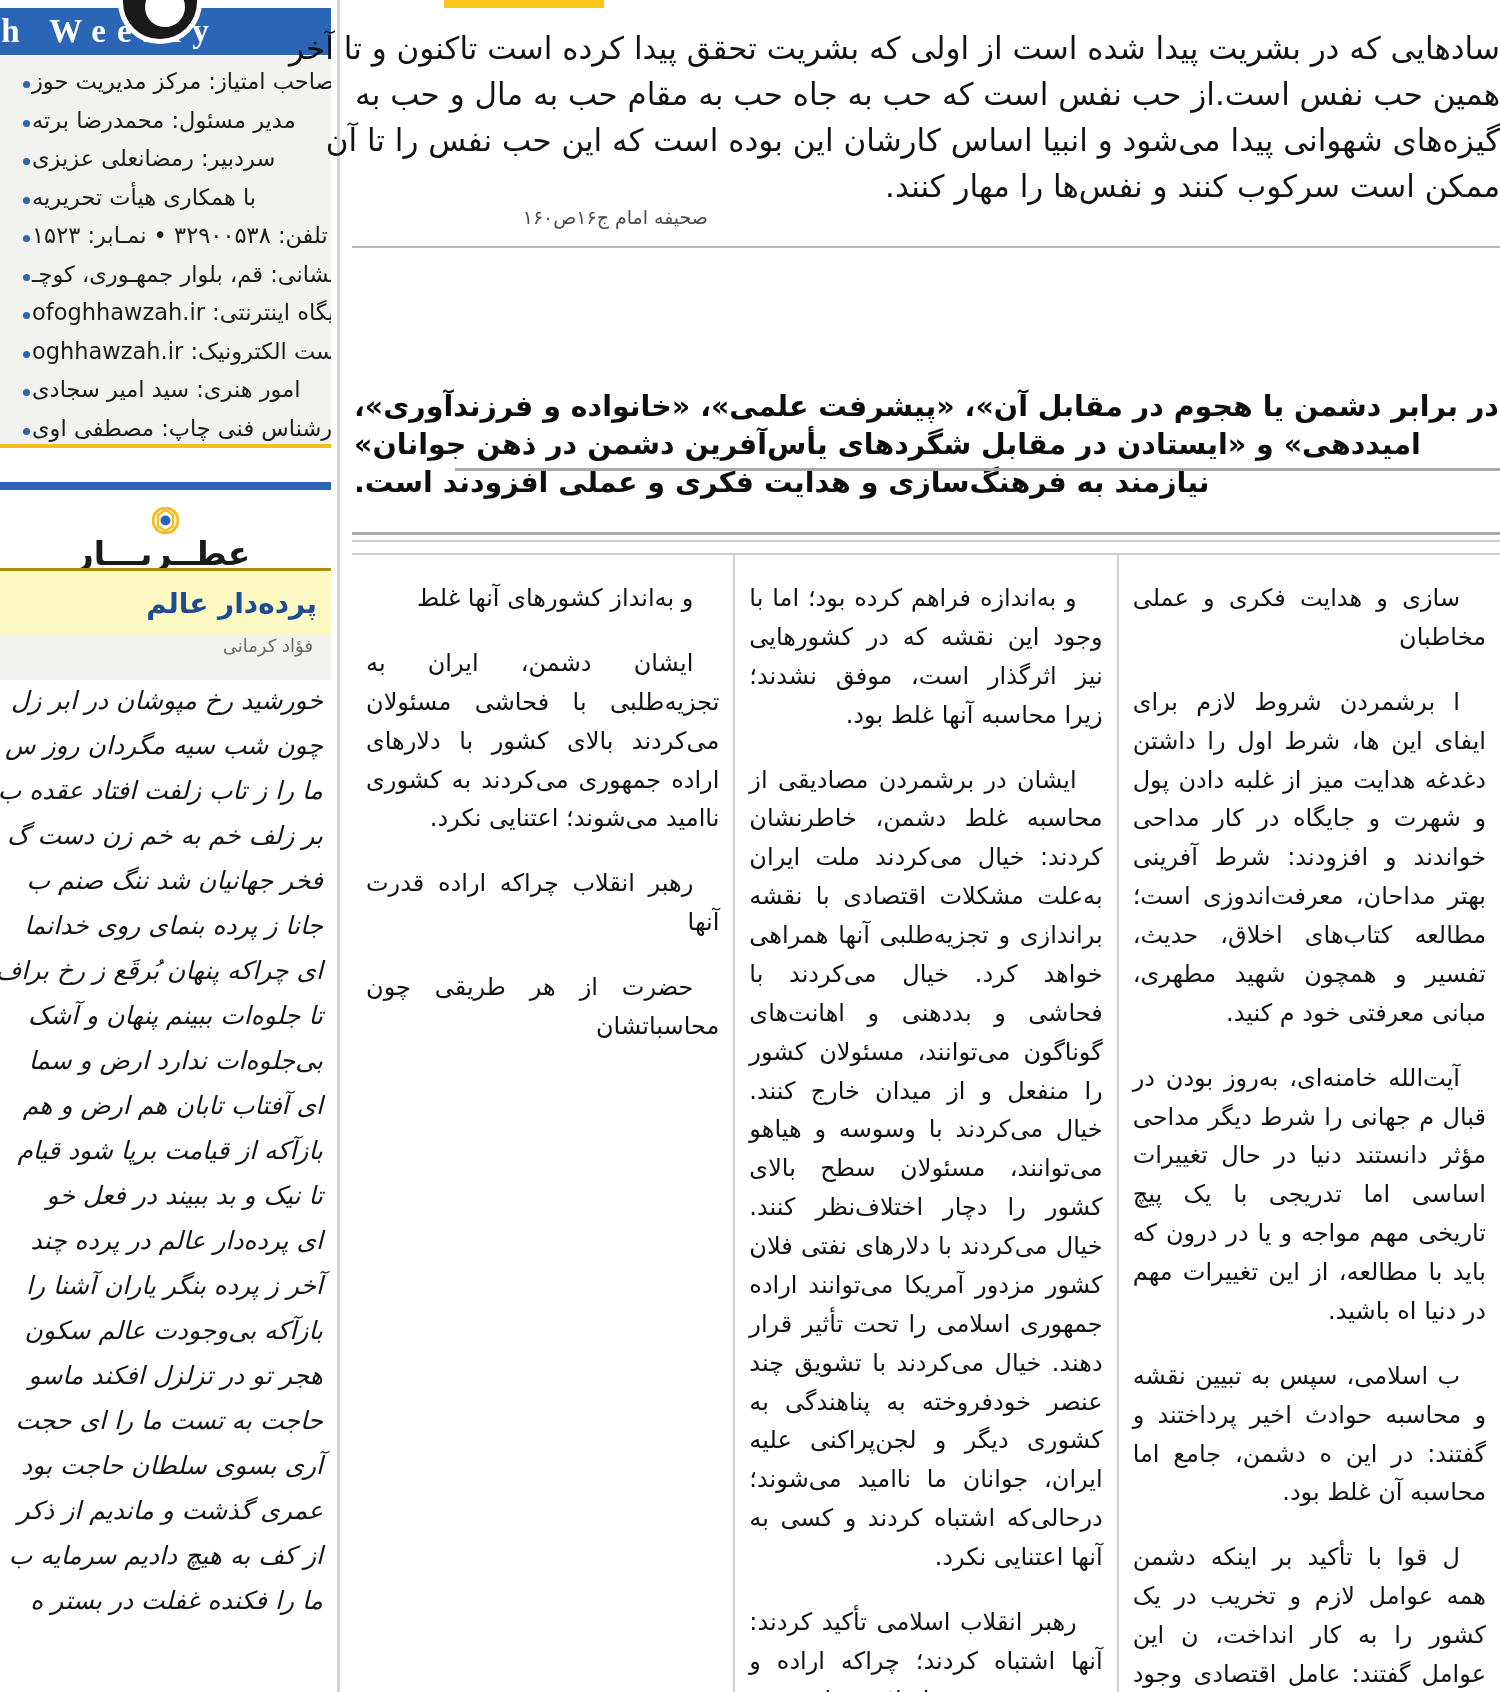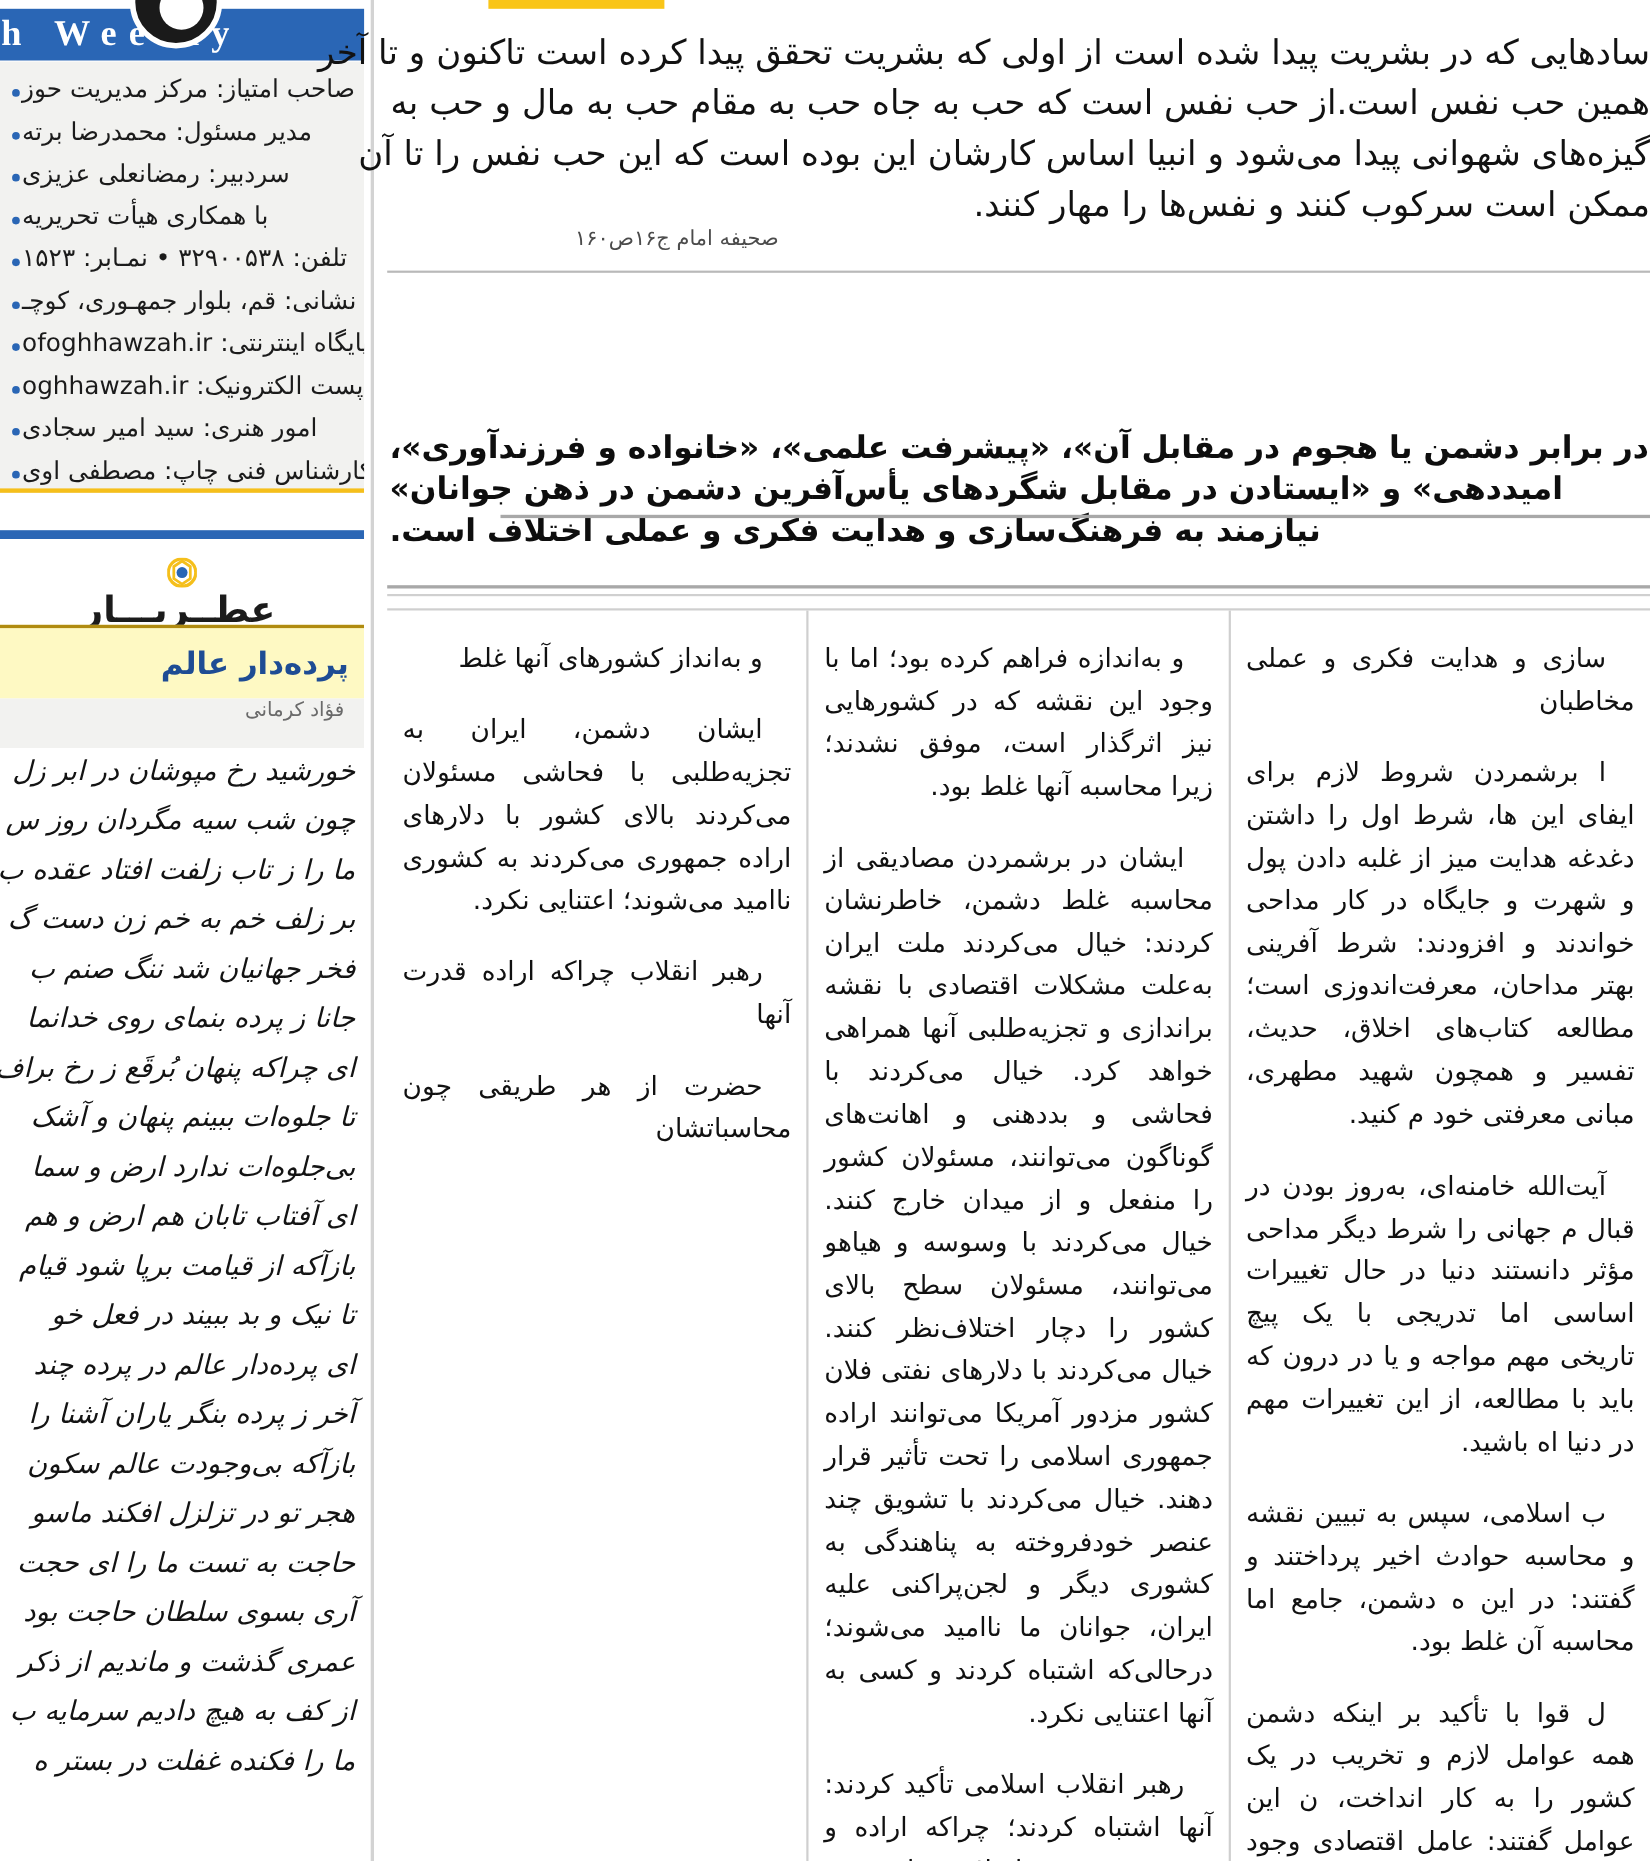--- a/index.html
+++ b/index.html
@@ -64,21 +64,21 @@
     direction: ltr;
     white-space: nowrap;
   }
 
   #colophon {
     position: absolute;
     top: 56px; left: 0;
     width: 331px; height: 392px;
     background: #f2f2f0;
     border-bottom: 4px solid #f5bf1b;
-    padding: 14px 6px 8px 4px;
+    padding: 14px 6px 8px 16px;
   }
   .colo-line {
     display: flex;
     flex-direction: row-reverse;
     align-items: flex-start;
     justify-content: flex-start;
     white-space: nowrap;
     font-size: 22.5px;
     line-height: 1.0;
     color: #1b1b1b;
@@ -426,21 +426,21 @@
     <div class="quote-line">گیزه‌های شهوانی پیدا می‌شود و انبیا اساس کارشان این بوده است که این حب نفس را تا آن</div>
     <div class="quote-line last">ممکن است سرکوب کنند و نفس‌ها را مهار کنند.</div>
   </div>
 
   <div id="quote-source">صحیفه امام ج۱۶ص۱۶۰</div>
   <div id="quote-hr"></div>
 
   <div id="deck">
     <div class="deck-line">در برابر دشمن یا هجوم در مقابل آن»، «پیشرفت علمی»، «خانواده و فرزندآوری»،</div>
     <div class="deck-line">امیددهی» و «ایستادن در مقابل شگردهای یأس‌آفرین دشمن در ذهن جوانان»</div>
-    <div class="deck-line">نیازمند به فرهنگ‌سازی و هدایت فکری و عملی اختلاف است.</div>
+    <div class="deck-line">نیازمند به فرهنگ‌سازی و هدایت فکری و عملی افزودند است.</div>
   </div>
   <div id="deck-rule-1"></div>
   <div id="deck-rule-2"></div>
   <div id="deck-rule-3"></div>
 
   <div id="body-cols">
 
     <div class="bcol">
       <p class="bpar">سازی و هدایت فکری و عملی مخاطبان</p>
       <p class="bpar">ا برشمردن شروط لازم برای ایفای این ها، شرط اول را داشتن دغدغه هدایت میز از غلبه دادن پول و شهرت و جایگاه در کار مداحی خواندند و افزودند: شرط آفرینی بهتر مداحان، معرفت‌اندوزی است؛ مطالعه کتاب‌های اخلاق، حدیث، تفسیر و همچون شهید مطهری، مبانی معرفتی خود م کنید.</p>

